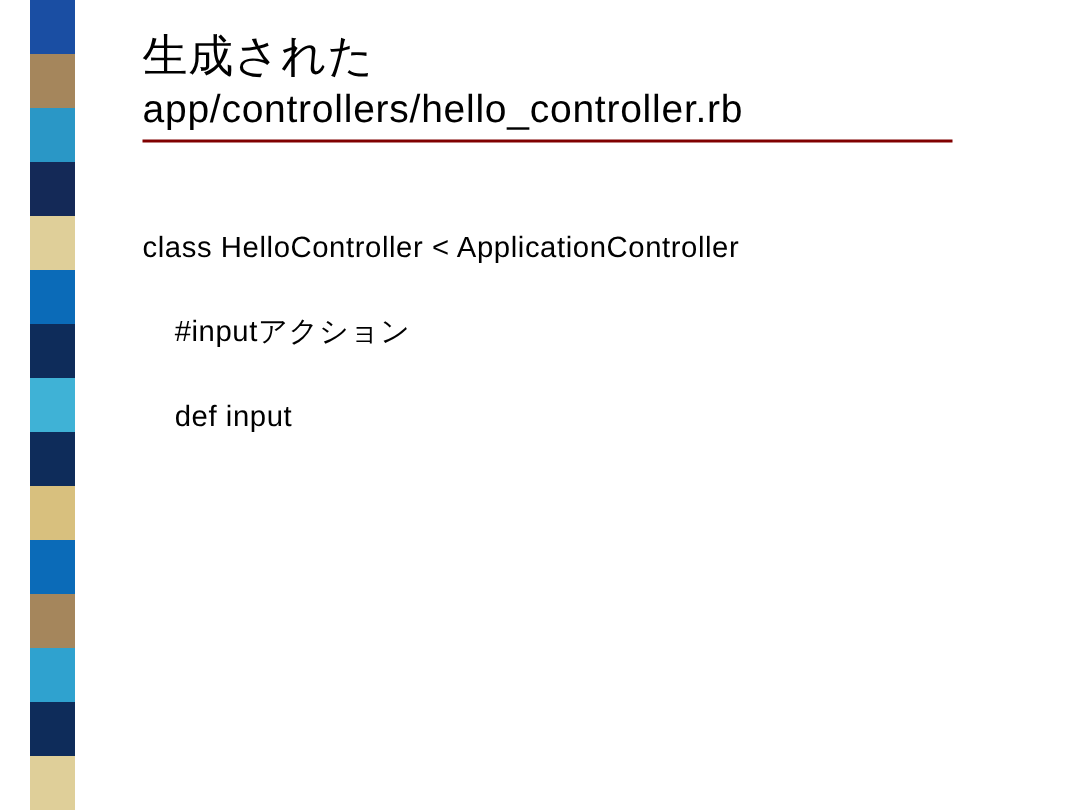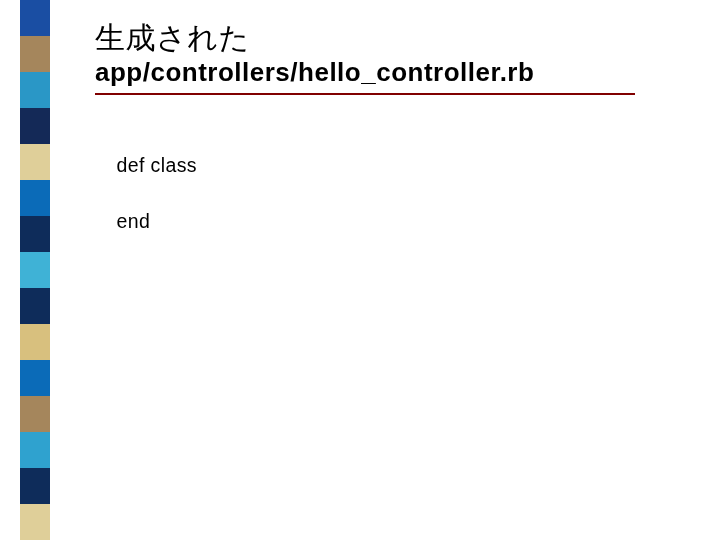--- a/index.html
+++ b/index.html
@@ -37,21 +37,21 @@
   }
   .title-jp {
     font-size: 30px;
     font-weight: 400;
     color: #000;
     line-height: 1.2;
     letter-spacing: 0.5px;
   }
   .title-path {
     font-size: 26px;
-    font-weight: 700;
+    font-weight: 400;
     color: #000;
     line-height: 1.25;
     letter-spacing: 0.5px;
     margin-bottom: 4px;
   }
   .title-underline {
     height: 2px;
     background: #800000;
     width: 540px;
     margin-top: 2px;
@@ -94,22 +94,23 @@
       <div class="seg" style="background: rgb(14, 44, 90);"></div>
       <div class="seg" style="background: rgb(223, 207, 153);"></div>
     </div>
 
   <div class="content">
     <div class="title-jp">生成された</div>
     <div class="title-path">app/controllers/hello_controller.rb</div>
     <div class="title-underline"></div>
 
     <div class="code-block">
-<div><span class="ind"></span><span>def class</span></div>
-<div><span class="ind"></span><span>end</span></div>
+<div>class HelloController &lt; ApplicationController</div>
+<div><span class="ind"></span><span>#inputアクション</span></div>
+<div><span class="ind"></span><span>def input</span></div>
 <div class="blank"></div>
 
 
 
 
 
     </div>
   </div>
 
 </div>

